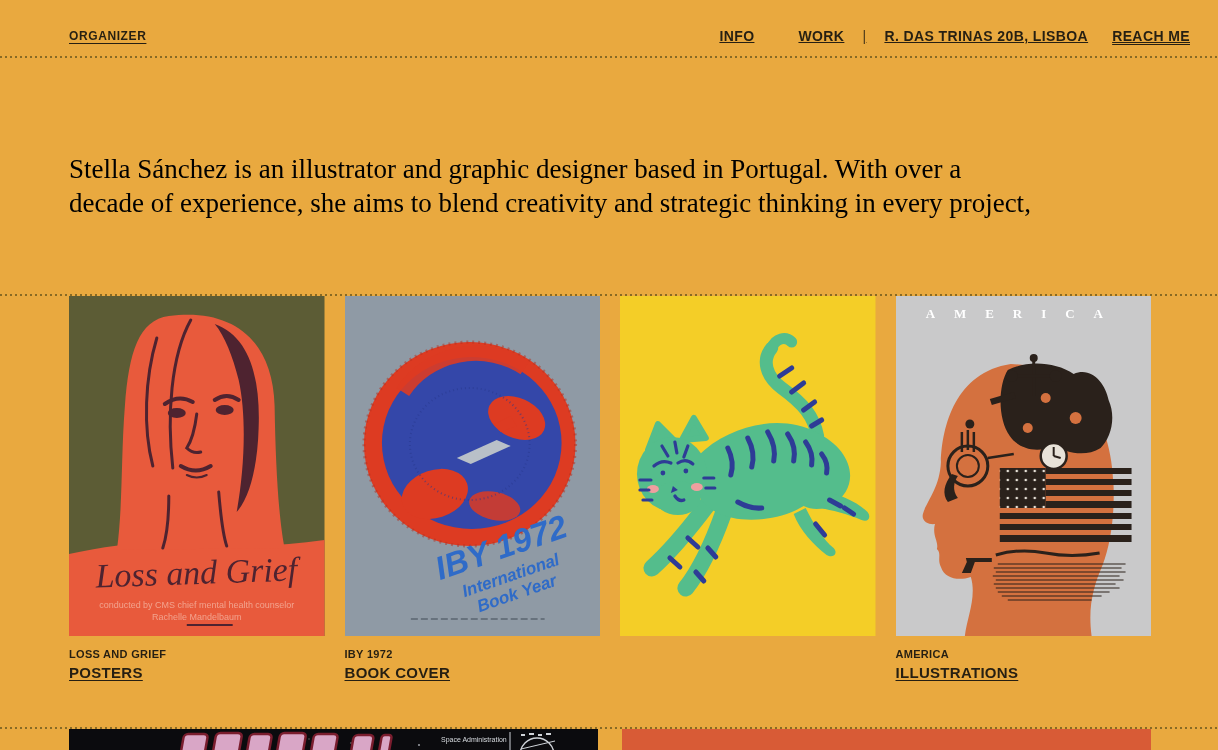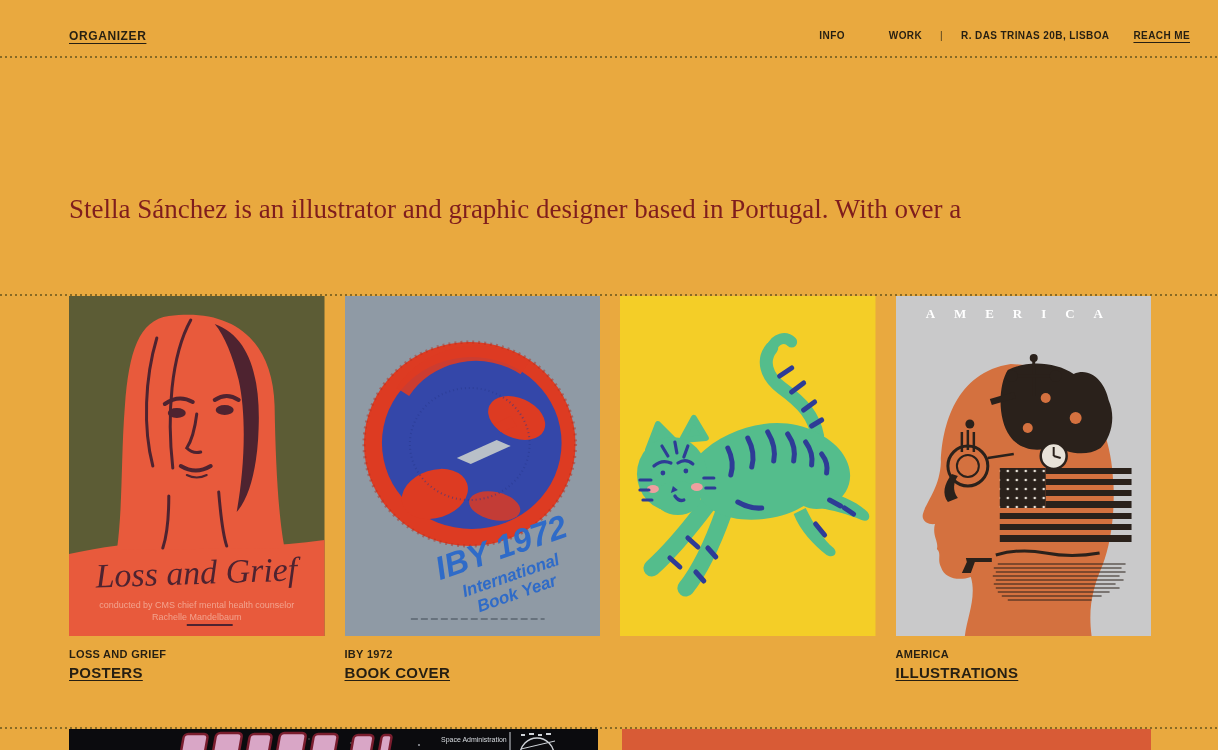--- a/index.html
+++ b/index.html
@@ -6,37 +6,37 @@
   body{width:1218px;height:750px;overflow:hidden;background:#e9a93f;
        font-family:"Liberation Sans",sans-serif;color:#261f12;}
   .page{position:relative;width:1218px;height:750px;background:#e9a93f;padding-left:40px;}
 
   
   .header{position:absolute;top:0;left:0;right:0;height:57px;
           display:flex;align-items:center;justify-content:space-between;
           padding:14px 68px 0 69px;box-sizing:border-box;}
   .brand{font-size:12px;font-weight:700;letter-spacing:.6px;
          text-decoration:underline;text-underline-offset:3px;cursor:pointer;}
-  .nav{display:flex;align-items:center;font-size:10px;font-weight:700;letter-spacing:.4px;}
+  .nav{display:flex;align-items:center;font-size:14px;font-weight:700;letter-spacing:.4px;text-decoration:underline;}
   .nav .navlink{cursor:pointer;}
   .nav .gap16{margin-left:44px;}
   .nav .sep{margin:0 18px;font-weight:400;opacity:.85;}
   .nav .address{font-weight:700;}
   .nav .cta{margin-left:24px;text-decoration:underline;text-underline-offset:3px;cursor:pointer;}
 
   
   .rule{position:absolute;left:0;right:0;height:2px;
         background:repeating-linear-gradient(90deg,#6f5a1e 0 2px,rgba(0,0,0,0) 2px 5px);
         opacity:.8;}
   .rule-1{top:56px;} .rule-2{top:294px;} .rule-3{top:727px;}
 
   
   .intro{position:absolute;top:152px;left:69px;width:1090px;
          font-family:"Liberation Serif",serif;font-size:27px;line-height:34px;
-         color:#7f1d1d;margin-top:40px;}
+         color:#000000;}
   .intro div{white-space:nowrap;}
 
   
   .work-grid{position:absolute;top:296px;left:69px;width:1082px;
              display:grid;grid-template-columns:repeat(4,1fr);column-gap:20px;}
   .tile{cursor:pointer;}
   .tile svg{display:block;width:100%;height:340px;}
   .caption{margin-top:12px;}
   .cap-title{font-size:11px;font-weight:700;letter-spacing:.3px;}
   .cap-cat{font-size:15px;font-weight:700;letter-spacing:.3px;margin-top:4px;
@@ -61,20 +61,21 @@
       <span class="navlink gap16">WORK</span>
       <span class="sep">|</span>
       <span class="address">R. DAS TRINAS 20B, LISBOA</span>
       <span class="cta">REACH ME</span>
     </div>
   </div>
   <div class="rule rule-1"></div>
 
   <div class="intro">
     <div>Stella Sánchez is an illustrator and graphic designer based in Portugal. With over a</div>
+    <div>decade of experience, she aims to blend creativity and strategic thinking in every project,</div>
   </div>
 
   <div class="rule rule-2"></div>
 
   <div class="work-grid">
 
     <div class="tile">
       <svg viewBox="0 0 256 340" preserveAspectRatio="none">
         <rect width="256" height="340" fill="#5c5c35"></rect>
         <path d="M0,340 V258 C40,250 72,245 102,247 C152,251 202,252 256,244 L256,340 Z" fill="#e85a3c"></path>

